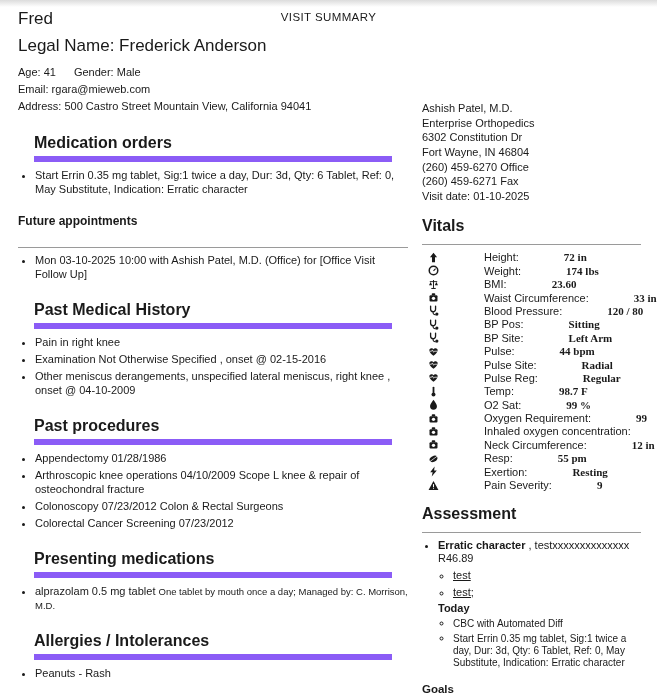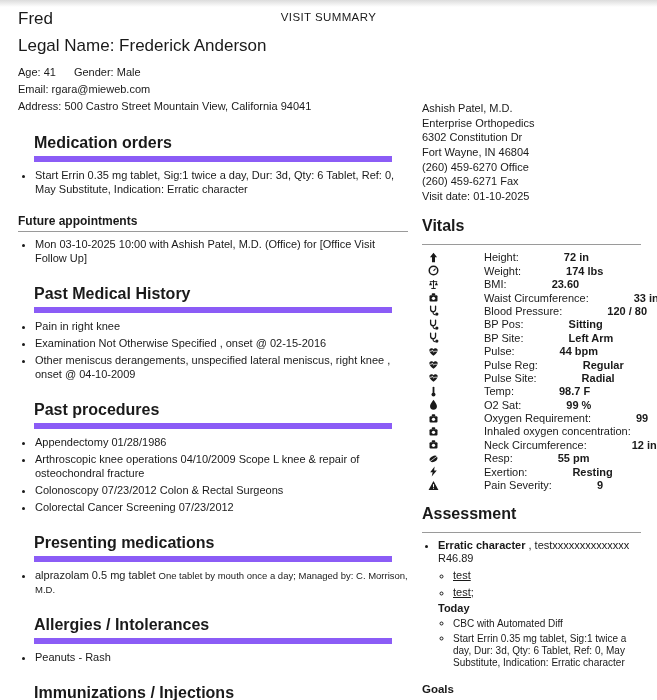--- a/index.html
+++ b/index.html
@@ -15,35 +15,35 @@
   .col-left{width:404px;box-sizing:border-box;padding-right:14px;flex:none;}
   .col-right{flex:1;min-width:0;}
   
   .patient-name{font-size:17px;margin-top:9px;}
   .legal-name{font-size:17px;margin-top:7px;}
   .meta{font-size:11px;margin-top:8px;line-height:1.55;}
   .meta .gap{display:inline-block;width:18px;}
   
   h2.big{font-size:16px;font-weight:bold;margin:19px 16px 7px;padding-bottom:4px;
     border-bottom:6px solid #8b5cf6;}
-  h3.small{font-size:12px;font-weight:bold;margin:17px 0 6px;padding-bottom:3px;
+  h3.small{font-size:12px;font-weight:bold;margin:17px 0 6px;padding-bottom:19px;
     border-bottom:1px solid #9a9a9a;}
   ul.blist{margin:0;padding-left:17px;font-size:11px;line-height:1.27;}
   ul.blist li{margin-bottom:3px;}
   .med-detail{font-size:9.5px;}
   
   .provider{margin-top:101px;font-size:11px;line-height:1.33;}
   h2.rbig{font-size:16px;font-weight:bold;margin:14px 0 6px;padding-bottom:9px;
     border-bottom:1px solid #9a9a9a;}
   ul.vitals{list-style:none;margin:2px 0 0;padding-left:6px;font-size:11px;}
   ul.vitals li{display:flex;align-items:center;margin-bottom:1.4px;white-space:nowrap;gap:41px;}
   .vicon{width:11px;height:11px;flex:none;margin-right:4px;display:inline-block;}
   .vicon svg{width:11px;height:11px;display:block;fill:#1a1a1a;}
   .vlabel{margin-right:4px;}
-  .vvalue{font-weight:bold;}
+  .vvalue{font-weight:bold;font-family:Liberation Serif, serif;}
   
   ul.alist{margin:2px 0 0;padding-left:16px;font-size:11px;line-height:1.2;}
   ul.alist > li{margin-bottom:0;}
   .bold{font-weight:bold;}
   ul.circlist{list-style:circle;margin:4px 0 2px;padding-left:15px;font-size:11px;line-height:1.2;}
   ul.circlist li{margin-bottom:3px;text-decoration:underline;}
   .today{font-weight:bold;font-size:11px;margin:2px 0 3px;}
   ul.inner{margin:0;padding-left:15px;font-size:10px;line-height:1.2;}
   ul.inner li{margin-bottom:3px;}
   h4.goals{font-size:11.5px;font-weight:bold;margin:14px 0 2px;}
@@ -209,32 +209,32 @@
           <span class="vlabel">Pulse:</span>
           <span class="vvalue">44 bpm</span>
         </li>
       <li>
           <span class="vicon">
             <svg viewBox="0 0 16 16">
               <path d="M8 14.2 C2.2 9.8 1 6.6 2.6 4.3 a3.5 3.5 0 0 1 5.4 .5 a3.5 3.5 0 0 1 5.4 -.5 C15 6.6 13.8 9.8 8 14.2 Z"></path>
               <path d="M2.2 7.6 h3 l1.2 -1.9 1.7 3.4 1.2 -1.5 h4.5" fill="none" stroke="#fff" stroke-width="1.1"></path>
             </svg>
           </span>
+          <span class="vlabel">Pulse Site:</span>
+          <span class="vvalue">Radial</span>
+        </li>
+      <li>
+          <span class="vicon">
+            <svg viewBox="0 0 16 16">
+              <path d="M8 14.2 C2.2 9.8 1 6.6 2.6 4.3 a3.5 3.5 0 0 1 5.4 .5 a3.5 3.5 0 0 1 5.4 -.5 C15 6.6 13.8 9.8 8 14.2 Z"></path>
+              <path d="M2.2 7.6 h3 l1.2 -1.9 1.7 3.4 1.2 -1.5 h4.5" fill="none" stroke="#fff" stroke-width="1.1"></path>
+            </svg>
+          </span>
           <span class="vlabel">Pulse Reg:</span>
           <span class="vvalue">Regular</span>
-        </li>
-      <li>
-          <span class="vicon">
-            <svg viewBox="0 0 16 16">
-              <path d="M8 14.2 C2.2 9.8 1 6.6 2.6 4.3 a3.5 3.5 0 0 1 5.4 .5 a3.5 3.5 0 0 1 5.4 -.5 C15 6.6 13.8 9.8 8 14.2 Z"></path>
-              <path d="M2.2 7.6 h3 l1.2 -1.9 1.7 3.4 1.2 -1.5 h4.5" fill="none" stroke="#fff" stroke-width="1.1"></path>
-            </svg>
-          </span>
-          <span class="vlabel">Pulse Site:</span>
-          <span class="vvalue">Radial</span>
         </li>
       <li>
           <span class="vicon">
             <svg viewBox="0 0 16 16">
               <rect x="6.7" y="1" width="2.6" height="9.4" rx="1.3"></rect>
               <circle cx="8" cy="12.4" r="2.9"></circle>
             </svg>
           </span>
           <span class="vlabel">Temp:</span>
           <span class="vvalue">98.7 F</span>

